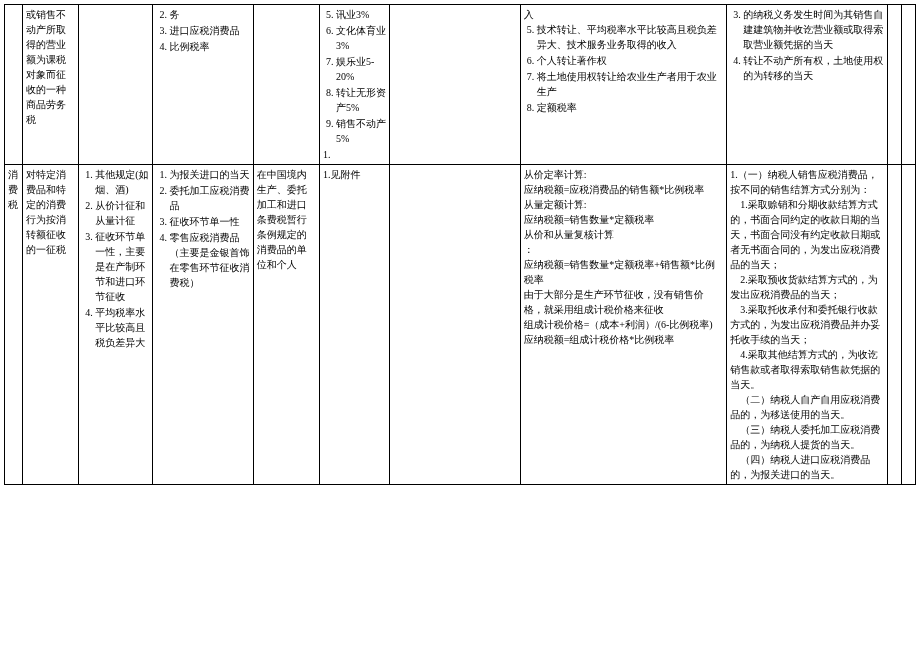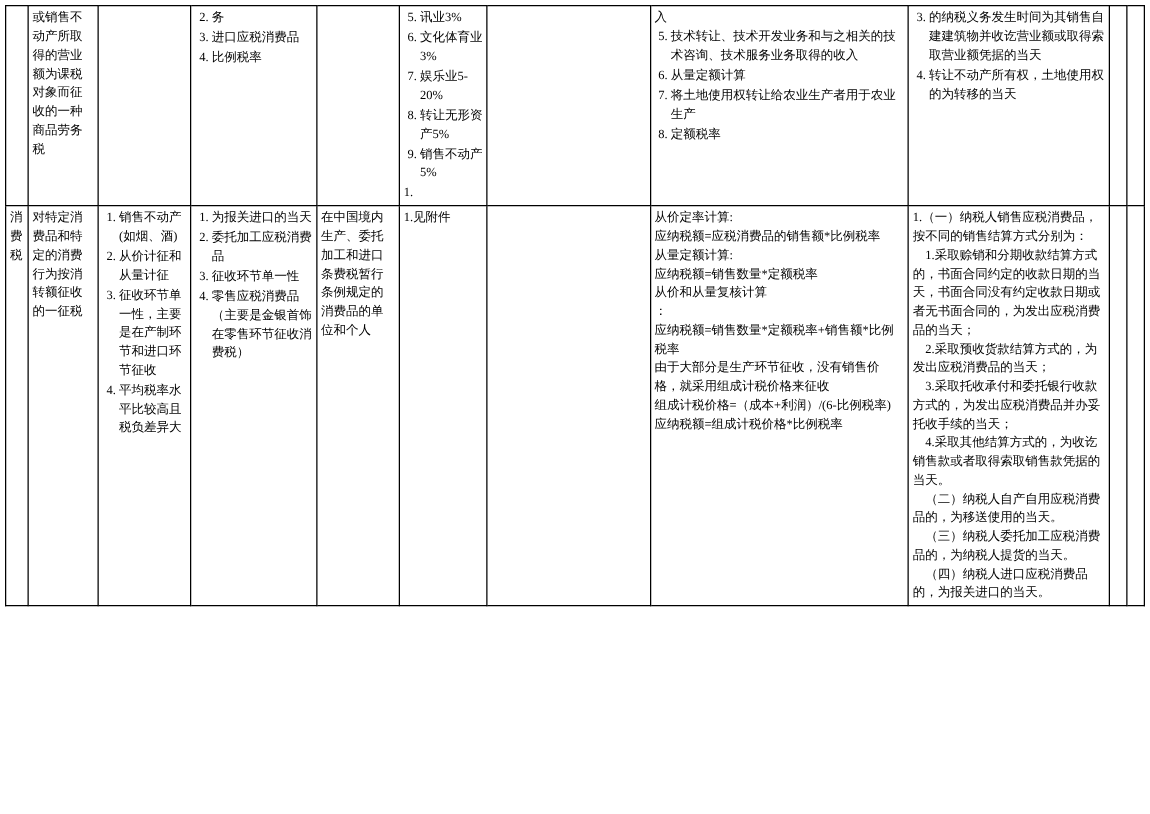--- a/index.html
+++ b/index.html
@@ -30,30 +30,30 @@
 
   <tbody>
       <tr>
     <td></td>
     <td>或销售不动产所取得的营业额为课税对象而征收的一种商品劳务税</td>
     <td></td>
     <td><ol id="r1c3" class="list" start="2"><li>务</li><li>进口应税消费品</li><li>比例税率</li></ol></td>
     <td></td>
     <td><ol id="r1c5" class="list" start="5"><li>讯业3%</li><li>文化体育业3%</li><li>娱乐业5-20%</li><li>转让无形资产5%</li><li>销售不动产5%</li></ol><div>1.</div></td>
     <td></td>
-    <td><div>入</div><ol id="r1c7" class="list" start="5"><li>技术转让、技术开发业务和与之相关的技术咨询、技术服务业务取得的收入</li><li>从量定额计算</li><li>将土地使用权转让给农业生产者用于农业生产</li><li>定额税率</li></ol></td>
+    <td><div>入</div><ol id="r1c7" class="list" start="5"><li>技术转让、平均税率水平比较高且税负差异大、技术服务业务取得的收入</li><li>个人转让著作权</li><li>将土地使用权转让给农业生产者用于农业生产</li><li>定额税率</li></ol></td>
     <td><ol id="r1c8" class="list" start="3"><li>的纳税义务发生时间为其销售自建建筑物并收讫营业额或取得索取营业额凭据的当天</li><li>转让不动产所有权，土地使用权的为转移的当天</li></ol></td>
     <td></td>
     <td></td>
   </tr>
 
   <tr>
     <td>消费税</td>
     <td>对特定消费品和特定的消费行为按消转额征收的一征税</td>
-    <td><ol id="r2c2" class="list" start="1"><li>销售不动产(如烟、酒)</li><li>从价计征和从量计征</li><li>征收环节单一性，主要是在产制环节和进口环节征收</li><li>平均税率水平比较高且税负差异大</li></ol></td>
+    <td><ol id="r2c2" class="list" start="1"><li>其他规定(如烟、酒)</li><li>从价计征和从量计征</li><li>征收环节单一性，主要是在产制环节和进口环节征收</li><li>平均税率水平比较高且税负差异大</li></ol></td>
     <td><ol id="r2c3" class="list" start="1"><li>为报关进口的当天</li><li>委托加工应税消费品</li><li>征收环节单一性</li><li>零售应税消费品（主要是金银首饰在零售环节征收消费税）</li></ol></td>
     <td>在中国境内生产、委托加工和进口条费税暂行条例规定的消费品的单位和个人</td>
     <td>1.见附件</td>
     <td></td>
     <td>从价定率计算:
 应纳税额=应税消费品的销售额*比例税率
 从量定额计算:
 应纳税额=销售数量*定额税率
 从价和从量复核计算
 ：

